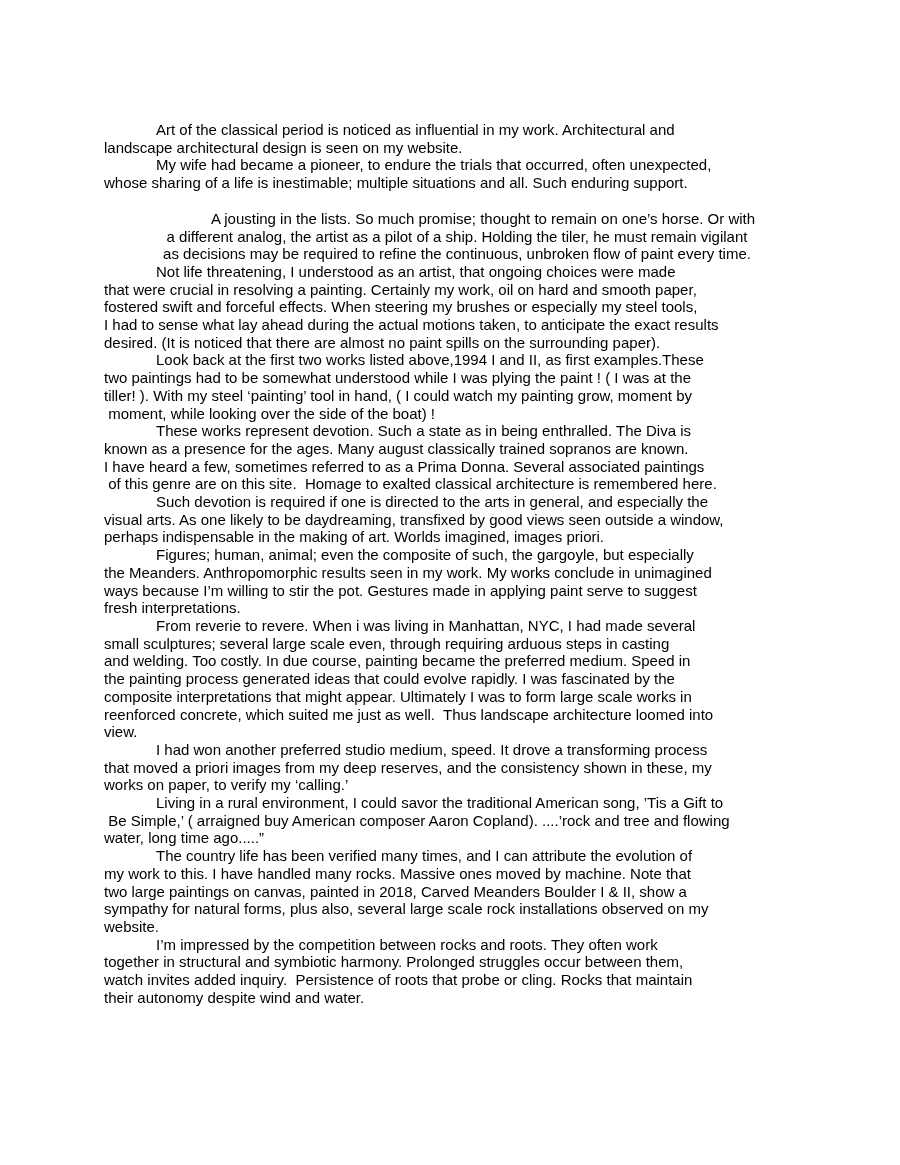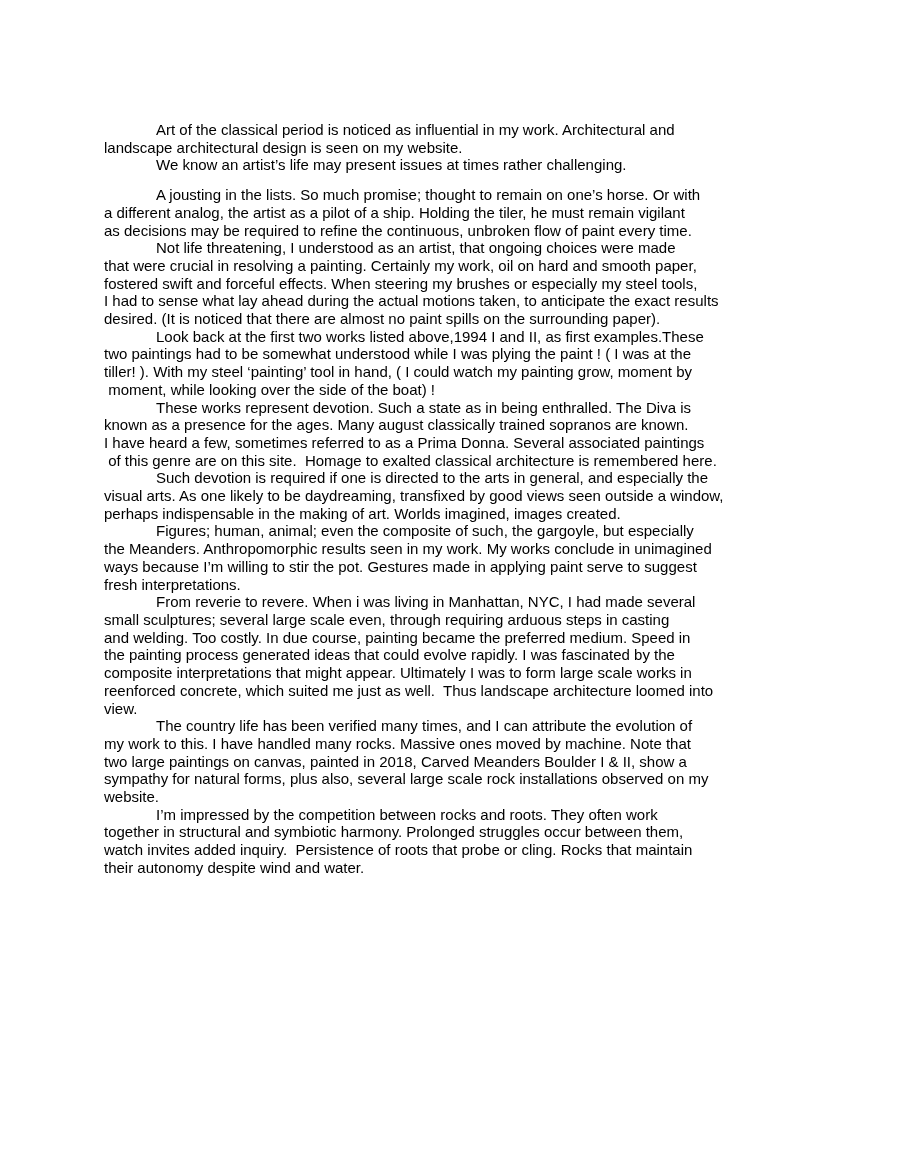--- a/index.html
+++ b/index.html
@@ -28,61 +28,69 @@
     line-height: 17.7px;
     color: #000000;
     letter-spacing: 0;
   }
   .para {
     margin: 0;
     white-space: pre;          
     text-indent: 52px;         
   }
   .para.new-section {
-    margin-top: 12px;        
+    margin-top: 18px;        
+    text-align: center;
   }
 </style>
 </head>
 <body>
 
 <div class="page">
   <div class="doc">
     <div class="para">Art of the classical period is noticed as influential in my work. Architectural and
 landscape architectural design is seen on my website.</div>
-    <div class="para">We know an artist’s life may present issues at times rather challenging.</div>
+    <div class="para">My wife had became a pioneer, to endure the trials that occurred, often unexpected,
+whose sharing of a life is inestimable; multiple situations and all. Such enduring support.</div>
     <div class="para new-section">A jousting in the lists. So much promise; thought to remain on one’s horse. Or with
 a different analog, the artist as a pilot of a ship. Holding the tiler, he must remain vigilant
 as decisions may be required to refine the continuous, unbroken flow of paint every time.</div>
     <div class="para">Not life threatening, I understood as an artist, that ongoing choices were made
 that were crucial in resolving a painting. Certainly my work, oil on hard and smooth paper,
 fostered swift and forceful effects. When steering my brushes or especially my steel tools,
 I had to sense what lay ahead during the actual motions taken, to anticipate the exact results
 desired. (It is noticed that there are almost no paint spills on the surrounding paper).</div>
     <div class="para">Look back at the first two works listed above,1994 I and II, as first examples.These
 two paintings had to be somewhat understood while I was plying the paint ! ( I was at the
 tiller! ). With my steel ‘painting’ tool in hand, ( I could watch my painting grow, moment by
  moment, while looking over the side of the boat) !</div>
     <div class="para">These works represent devotion. Such a state as in being enthralled. The Diva is
 known as a presence for the ages. Many august classically trained sopranos are known.
 I have heard a few, sometimes referred to as a Prima Donna. Several associated paintings
  of this genre are on this site.  Homage to exalted classical architecture is remembered here.</div>
     <div class="para">Such devotion is required if one is directed to the arts in general, and especially the
 visual arts. As one likely to be daydreaming, transfixed by good views seen outside a window,
-perhaps indispensable in the making of art. Worlds imagined, images created.</div>
+perhaps indispensable in the making of art. Worlds imagined, images priori.</div>
     <div class="para">Figures; human, animal; even the composite of such, the gargoyle, but especially
 the Meanders. Anthropomorphic results seen in my work. My works conclude in unimagined
 ways because I’m willing to stir the pot. Gestures made in applying paint serve to suggest
 fresh interpretations.</div>
     <div class="para">From reverie to revere. When i was living in Manhattan, NYC, I had made several
 small sculptures; several large scale even, through requiring arduous steps in casting
 and welding. Too costly. In due course, painting became the preferred medium. Speed in
 the painting process generated ideas that could evolve rapidly. I was fascinated by the
 composite interpretations that might appear. Ultimately I was to form large scale works in
 reenforced concrete, which suited me just as well.  Thus landscape architecture loomed into
 view.</div>
+    <div class="para">I had won another preferred studio medium, speed. It drove a transforming process
+that moved a priori images from my deep reserves, and the consistency shown in these, my
+works on paper, to verify my ‘calling.’</div>
+    <div class="para">Living in a rural environment, I could savor the traditional American song, ’Tis a Gift to
+ Be Simple,’ ( arraigned buy American composer Aaron Copland). ....’rock and tree and flowing
+water, long time ago.....”</div>
     <div class="para">The country life has been verified many times, and I can attribute the evolution of
 my work to this. I have handled many rocks. Massive ones moved by machine. Note that
 two large paintings on canvas, painted in 2018, Carved Meanders Boulder I &amp; II, show a
 sympathy for natural forms, plus also, several large scale rock installations observed on my
 website.</div>
     <div class="para">I’m impressed by the competition between rocks and roots. They often work
 together in structural and symbiotic harmony. Prolonged struggles occur between them,
 watch invites added inquiry.  Persistence of roots that probe or cling. Rocks that maintain
 their autonomy despite wind and water.</div>
   </div>

